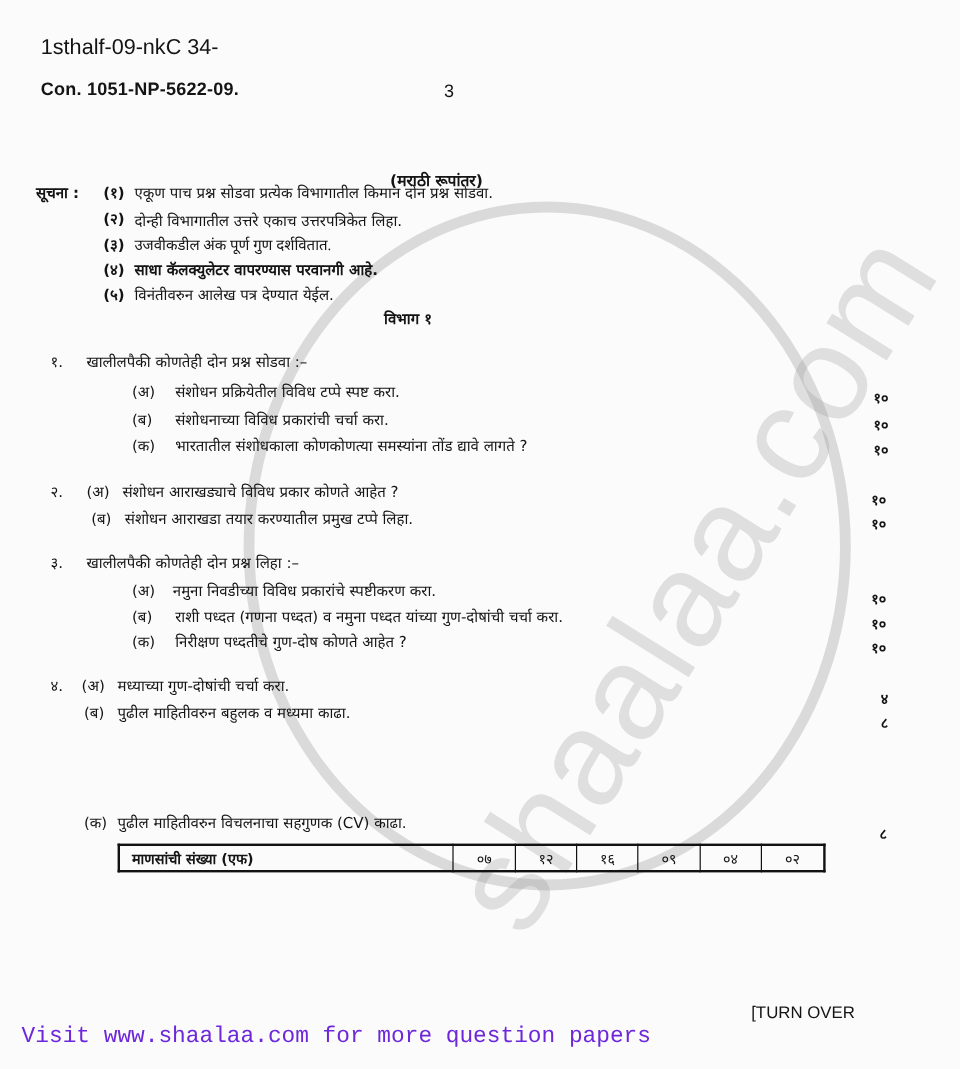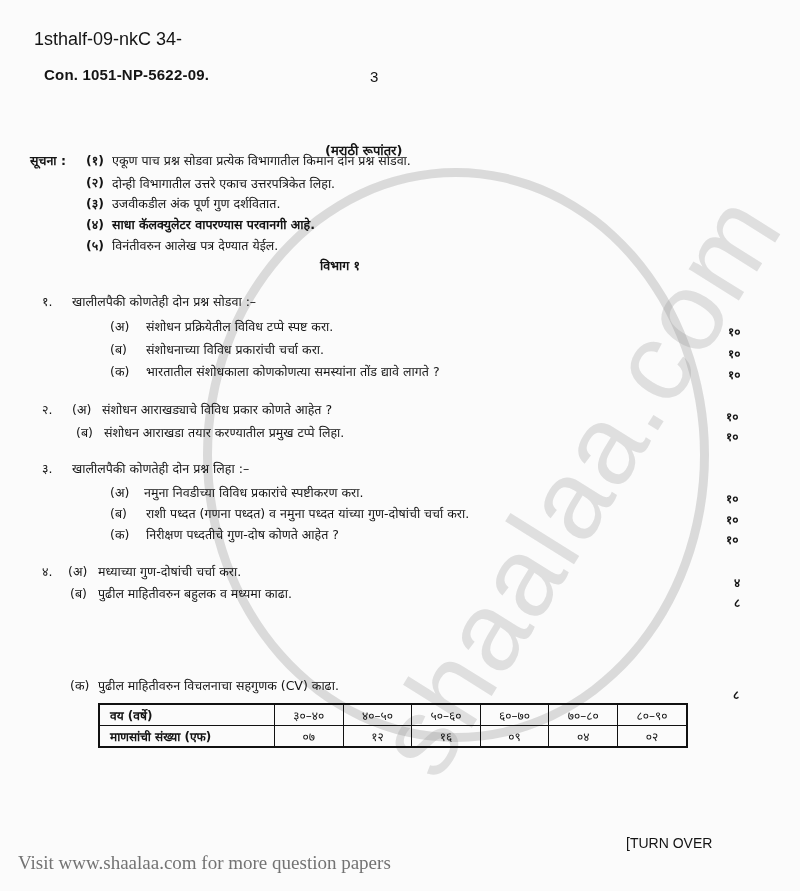--- a/index.html
+++ b/index.html
@@ -4,21 +4,21 @@
   <style>
     html, body { margin: 0; padding: 0; }
     body {
       width: 800px; height: 891px; position: relative; overflow: hidden;
       background: #fbfbfb;
       font-family: "DejaVu Sans", sans-serif;
       color: #141414;
     }
     .abs { position: absolute; white-space: nowrap; }
     .hdr-code { left: 34px; top: 29px; font-family: "Liberation Sans", sans-serif; font-size: 18px; }
-    .hdr-con { left: 44px; top: 66px; font-family: "Liberation Sans", sans-serif; font-size: 15px; font-weight: bold; letter-spacing: 0.2px; }
+    .hdr-con { left: 34px; top: 66px; font-family: "Liberation Sans", sans-serif; font-size: 15px; font-weight: bold; letter-spacing: 0.2px; }
     .hdr-page { left: 370px; top: 68px; font-family: "Liberation Sans", sans-serif; font-size: 15px; }
     .hdr-lang { left: 325px; top: 101px; font-size: 13px; font-weight: bold; margin-top: 40px; }
     .dev { font-size: 12.5px; }
     .b { font-weight: bold; }
     .mark { font-size: 12px; font-weight: bold; }
     .section { left: 320px; top: 257px; font-size: 12.5px; font-weight: bold; }
     table.dtab {
       position: absolute; border-collapse: collapse; font-size: 12px;
       border: 2px solid #111;
     }
@@ -32,41 +32,41 @@
     .watermark {
       position: absolute; left: 203px; top: 168px; width: 488px; height: 556px;
       border: 9px solid rgba(150,150,150,0.32); border-radius: 50%;
       pointer-events: none;
     }
     .wm-text {
       position: absolute; left: 250px; top: 420px; font-family: "Liberation Sans", sans-serif;
       font-size: 112px; color: rgba(150,150,150,0.28); transform: rotate(-58deg);
       transform-origin: center; pointer-events: none; letter-spacing: 2px;
     }
-    .footer-visit { left: 18px; top: 852px; font-family: Liberation Serif, serif; font-size: 19px; color: #737373; }
+    .footer-visit { left: 18px; top: 852px; font-family: Liberation Mono, monospace; font-size: 19px; color: #6d28d9; }
     .turn { left: 626px; top: 835px; font-family: "Liberation Sans", sans-serif; font-size: 14px; font-weight: normal; }
   </style>
 </head>
 <body>
 
 <div class="watermark"></div>
 <div class="abs wm-text">shaalaa.com</div>
 
 <div class="abs hdr-code">1sthalf-09-nkC 34-</div>
 <div class="abs hdr-con">Con. 1051-NP-5622-09.</div>
 <div class="abs hdr-page">3</div>
 <div class="abs hdr-lang">(मराठी रूपांतर)</div>
 
 <div class="abs dev b" style="left:30px; top:152px;">सूचना :</div>
 <div class="abs dev b" style="left:86px; top:152px;">(१)</div>
 <div class="abs dev" style="left:112px; top:152px;">एकूण पाच प्रश्न सोडवा  प्रत्येक विभागातील किमान दोन प्रश्न सोडवा.</div>
 <div class="abs dev b" style="left:86px; top:174px;">(२)</div>
 <div class="abs dev" style="left:112px; top:175px;">दोन्ही विभागातील उत्तरे एकाच उत्तरपत्रिकेत लिहा.</div>
 <div class="abs dev b" style="left:86px; top:195px;">(३)</div>
-<div class="abs dev" style="left:112px; top:195px;">उजवीकडील अंक पूर्ण गुण दर्शवितात.</div>
+<div class="abs dev" style="left:112px; top:195px;font-family:Liberation Serif, serif;">उजवीकडील अंक पूर्ण गुण दर्शवितात.</div>
 <div class="abs dev b" style="left:86px; top:216px;">(४)</div>
 <div class="abs dev b" style="left:112px; top:216px;">साधा कॅलक्युलेटर वापरण्यास परवानगी आहे.</div>
 <div class="abs dev b" style="left:86px; top:237px;">(५)</div>
 <div class="abs dev" style="left:112px; top:237px;">विनंतीवरुन आलेख पत्र देण्यात येईल.</div>
 
 <div class="abs section">विभाग १</div>
 
 <div class="abs dev" style="left:42px; top:293px;">१.</div>
 <div class="abs dev" style="left:72px; top:293px;">खालीलपैकी कोणतेही दोन प्रश्न सोडवा :–</div>
 <div class="abs dev" style="left:110px; top:318px;">(अ)</div>
@@ -111,29 +111,20 @@
   <tbody>
 </tbody>
   </table>
 
 <div class="abs dev" style="left:70px; top:677px;">(क)</div>
 <div class="abs dev" style="left:98px; top:677px;">पुढील माहितीवरुन विचलनाचा सहगुणक (CV) काढा.</div>
 <div class="abs mark" style="left:733px; top:686px;">८</div>
 
 <table class="dtab tab2">
   <tbody>
-      <tr>
-    <td class="hcell" style="width:160px;">वय (वर्षे)</td>
-    <td>३०–४०</td>
-    <td>४०–५०</td>
-    <td>५०–६०</td>
-    <td>६०–७०</td>
-    <td>७०–८०</td>
-    <td>८०–९०</td>
-  </tr>
   <tr>
     <td class="hcell">माणसांची संख्या (एफ)</td>
     <td>०७</td>
     <td>१२</td>
     <td>१६</td>
     <td>०९</td>
     <td>०४</td>
     <td>०२</td>
   </tr>
 </tbody>

